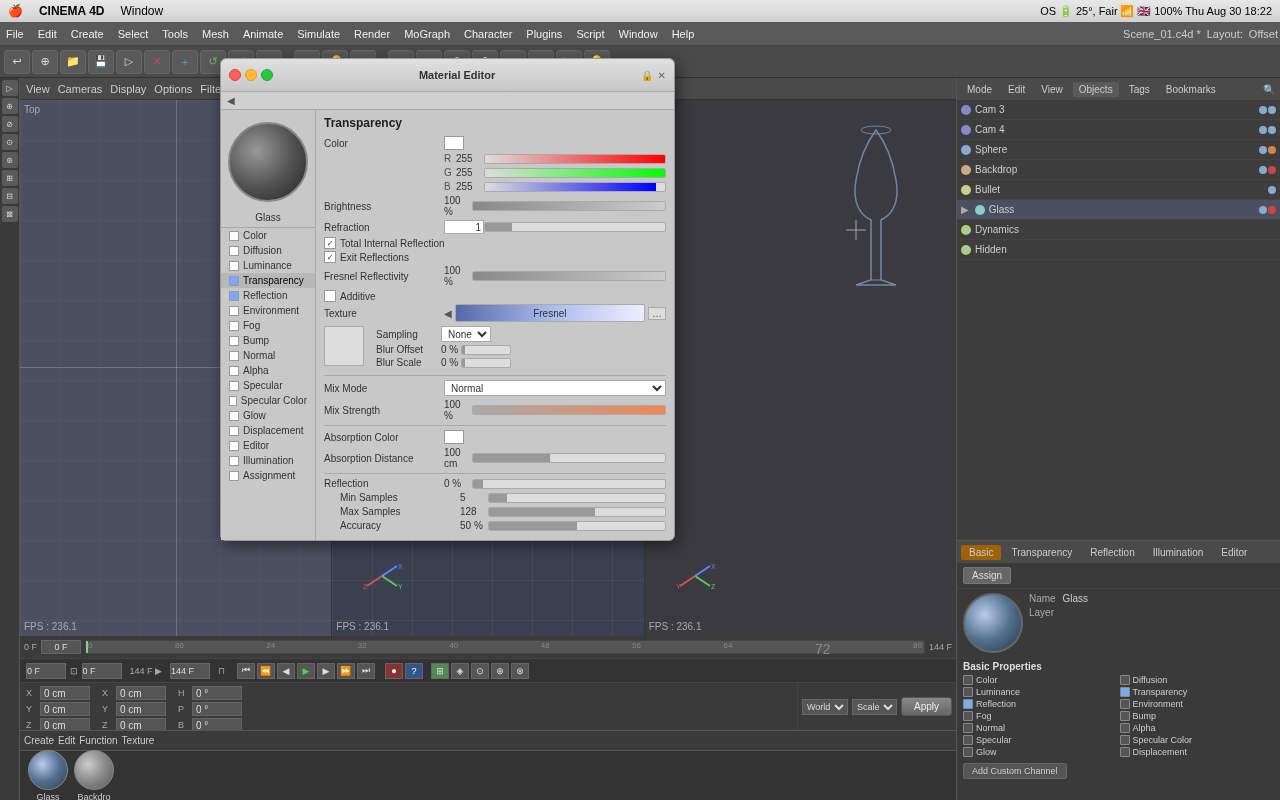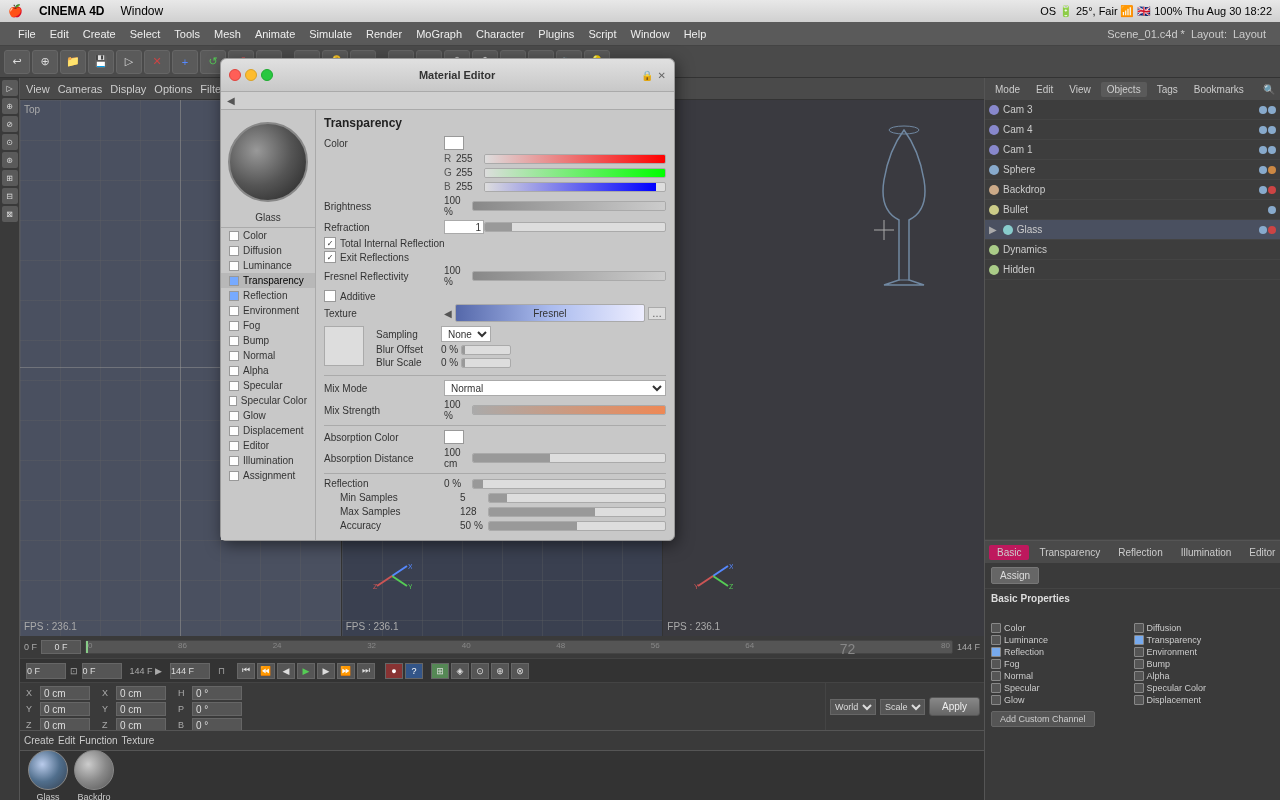--- a/index.html
+++ b/index.html
@@ -35,21 +35,21 @@
       gap: 10px;
       font-size: 11px;
     }
 
     
     .app-toolbar {
       height: 24px;
       background: #5a5a5a;
       display: flex;
       align-items: center;
-      padding: 0 14px;
+      padding: 0 2px;
       gap: 6px;
       border-bottom: 1px solid #444;
     }
     .app-toolbar .menu-item {
       color: #eee;
       font-size: 11px;
       cursor: pointer;
       padding: 1px 4px;
     }
     .scene-title {
@@ -136,21 +136,21 @@
     .vp-fps {
       position: absolute;
       bottom: 4px;
       left: 4px;
       font-size: 10px;
       color: #aaa;
     }
 
     
     .right-panel {
-      width: 296px;
+      width: 324px;
       background: #3d3d3d;
       border-left: 1px solid #555;
       display: flex;
       flex-direction: column;
     }
 
     
     .right-tabs {
       height: 22px;
       background: #4a4a4a;
@@ -184,21 +184,21 @@
       padding: 0 4px;
       gap: 2px;
     }
     .mat-tab {
       font-size: 10px;
       color: #ccc;
       cursor: pointer;
       padding: 2px 8px;
     }
     .mat-tab.active {
-      background: #be185d;
+      background: #a16207;
       border-radius: 2px;
     }
 
     
     .transport {
       height: 24px;
       background: #333;
       border-top: 1px solid #444;
       display: flex;
       align-items: center;
@@ -666,21 +666,21 @@
   <span class="menu-item">Simulate</span>
   <span class="menu-item">Render</span>
   <span class="menu-item">MoGraph</span>
   <span class="menu-item">Character</span>
   <span class="menu-item">Plugins</span>
   <span class="menu-item">Script</span>
   <span class="menu-item">Window</span>
   <span class="menu-item">Help</span>
   <span class="scene-title">Scene_01.c4d *</span>
   <span class="layout-label">Layout:</span>
-  <span class="layout-label">Layout</span>
+  <span class="layout-label">Offset</span>
 </div>
 
 <div class="icon-toolbar">
   <div class="icon-btn">↩</div>
   <div class="icon-btn">⊕</div>
   <div class="icon-btn">📁</div>
   <div class="icon-btn">💾</div>
   <div class="icon-btn">▷</div>
   <div class="icon-btn" style="color:#cc4444">✕</div>
   <div class="icon-btn" style="color:#5588ff">+</div>
@@ -912,28 +912,20 @@
 
       <div class="obj-row">
         <div class="obj-dot cam"></div>
         <span>Cam 4</span>
         <div class="tag-dots">
           <div class="tag-dot"></div>
           <div class="tag-dot"></div>
         </div>
       </div>
 
-      <div class="obj-row">
-        <div class="obj-dot cam"></div>
-        <span>Cam 1</span>
-        <div class="tag-dots">
-          <div class="tag-dot"></div>
-          <div class="tag-dot"></div>
-        </div>
-      </div>
 
       <div class="obj-row">
         <div class="obj-dot sphere"></div>
         <span>Sphere</span>
         <div class="tag-dots">
           <div class="tag-dot"></div>
           <div class="tag-dot orange"></div>
         </div>
       </div>
 
@@ -983,23 +975,33 @@
         <span class="mat-tab active">Basic</span>
         <span class="mat-tab">Transparency</span>
         <span class="mat-tab">Reflection</span>
         <span class="mat-tab">Illumination</span>
         <span class="mat-tab">Editor</span>
       </div>
       <div style="display:flex; align-items:center; padding:4px 6px; border-bottom:1px solid #444;">
         <button style="background:#666; border:1px solid #777; color:#ddd; font-size:10px; padding:2px 8px; border-radius:2px; cursor:pointer;">Assign</button>
       </div>
 
+      <div style="display:flex; padding:4px 6px; gap:6px;">
+        <div style="width:60px; height:60px; background:radial-gradient(circle at 35% 35%, rgba(200,220,255,0.9), rgba(100,150,200,0.6), rgba(30,50,80,0.8)); border-radius:50%; border:2px solid #666; flex-shrink:0;"></div>
+        <div style="flex:1;">
+          <div style="font-size:10px; color:#ccc; margin-bottom:3px;">
+            <span style="color:#aaa;">Name</span>
+            <span style="margin-left:4px;">Glass</span>
+          </div>
+          <div style="font-size:10px; color:#aaa; margin-bottom:3px;">Layer</div>
+        </div>
+      </div>
 
       <div style="padding:4px 6px;">
-        <div style="font-size:10px; font-weight:bold; color:#ddd; margin-bottom:19px;">Basic Properties</div>
+        <div style="font-size:10px; font-weight:bold; color:#ddd; margin-bottom:3px;">Basic Properties</div>
         <div style="display:grid; grid-template-columns:1fr 1fr; gap:2px;">
           <div style="display:flex; align-items:center; gap:3px;">
             <div style="width:10px; height:10px; background:#555; border:1px solid #888; border-radius:1px;"></div>
             <span style="font-size:9px; color:#ccc;">Color</span>
           </div>
           <div style="display:flex; align-items:center; gap:3px;">
             <div style="width:10px; height:10px; background:#555; border:1px solid #888; border-radius:1px;"></div>
             <span style="font-size:9px; color:#ccc;">Diffusion</span>
           </div>
           <div style="display:flex; align-items:center; gap:3px;">

